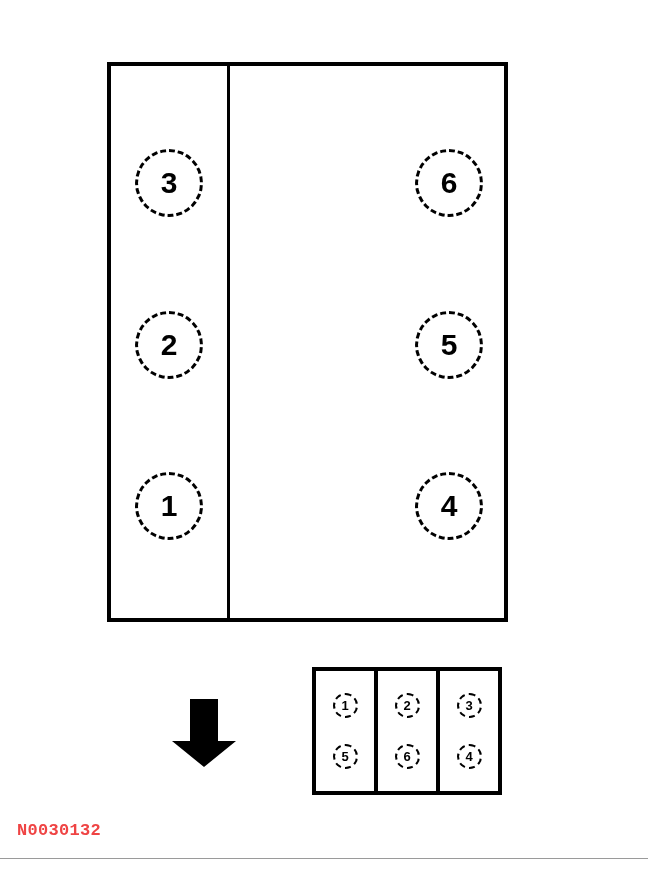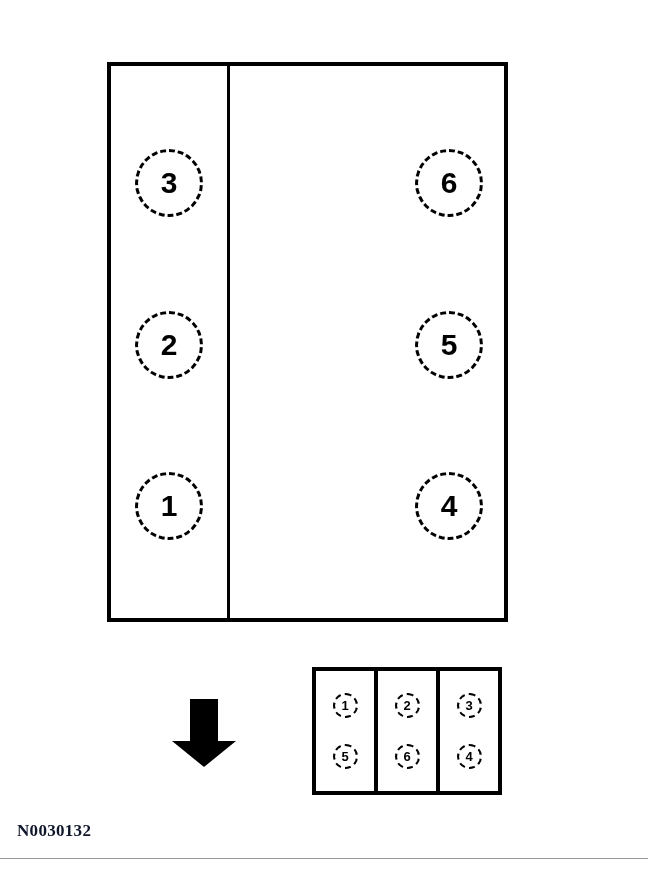--- a/index.html
+++ b/index.html
@@ -118,23 +118,23 @@
     font-family: "Liberation Sans", sans-serif;
   }
 
   
   #figure-ref {
     position: absolute;
     left: 17px;
     top: 821px;
     font-size: 17px;
     font-weight: bold;
-    color: #0f172a;
+    color: #ef4444;
     letter-spacing: 0.3px;
-    font-family: Liberation Serif, serif;
+    font-family: Liberation Mono, monospace;
     text-align: center;
   }
   #bottom-rule {
     position: absolute;
     left: 0px;
     top: 858px;
     width: 648px;
     height: 1px;
     background: #9a9a9a;
   }

